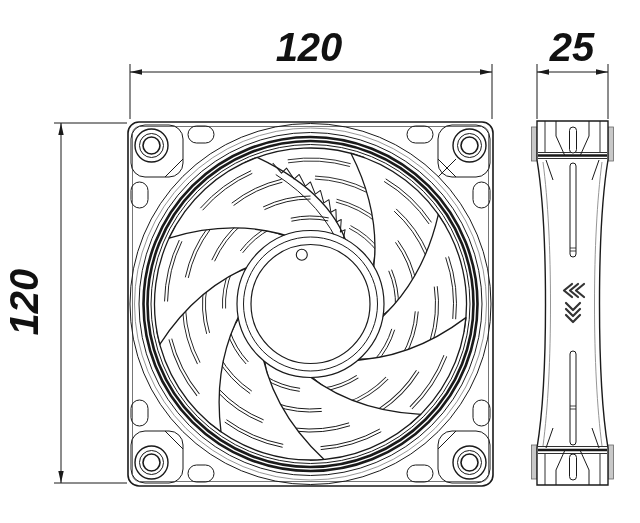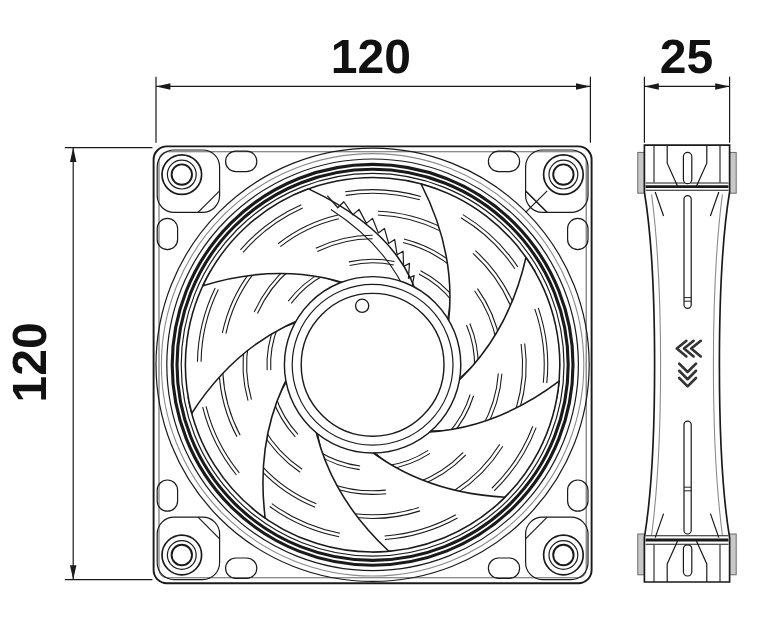--- a/index.html
+++ b/index.html
@@ -1,17 +1,17 @@
 <!DOCTYPE html>
 <html><head>
 <meta charset="utf-8">
 <style>
   html,body{margin:0;padding:0;background:#ffffff;}
   .stage{position:relative;width:640px;height:523px;background:#ffffff;overflow:hidden;
-         font-family:"Liberation Sans", sans-serif;}
+         font-family:"Liberation Sans", sans-serif;font-style:italic;}
   svg{display:block;}
   .dim-text{font-family:"Liberation Sans", sans-serif;font-weight:bold;font-size:40px;fill:#111;}
   .ln{stroke:#1a1a1a;fill:none;}
   .ln-gray{stroke:#8a8a8a;fill:none;}
 </style>
 </head>
 <body>
 
 <div class="stage">
 <svg width="640" height="523" viewBox="0 0 640 523">

